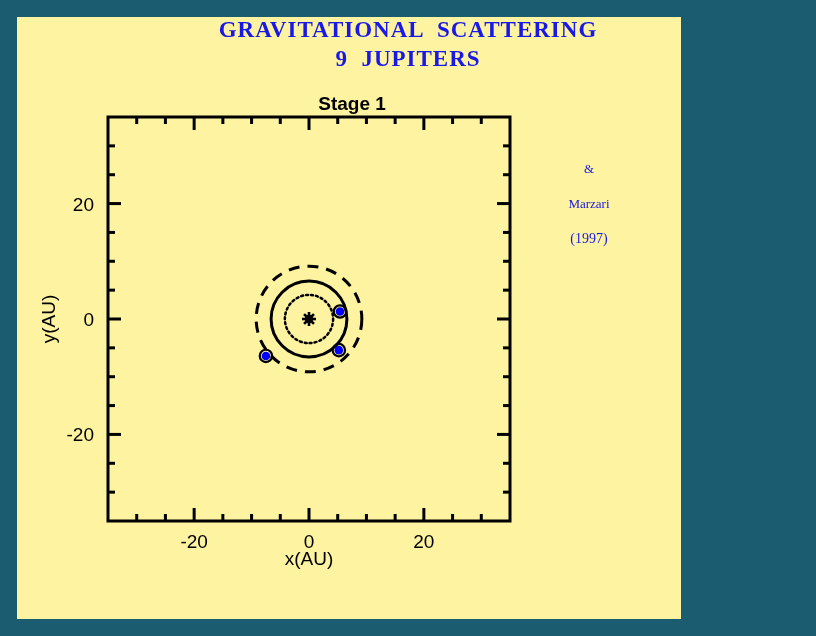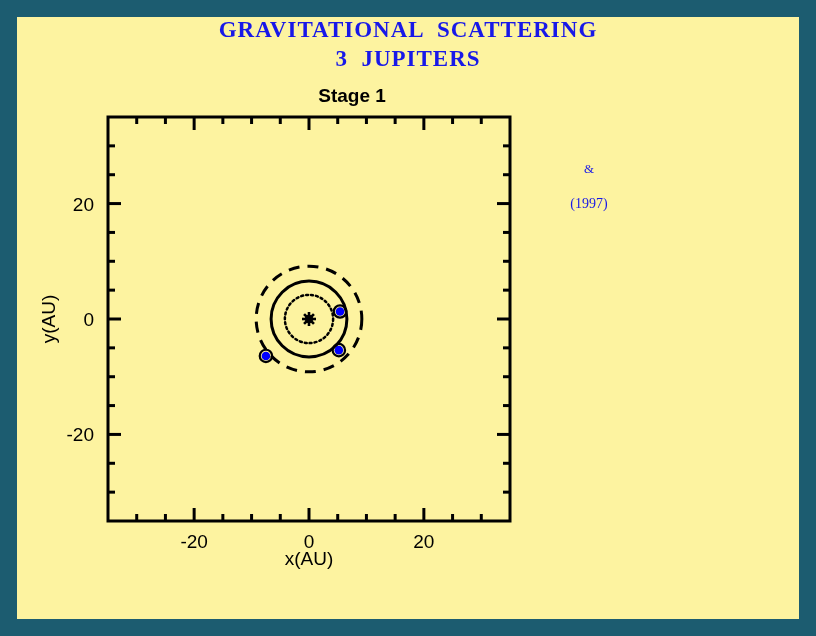--- a/index.html
+++ b/index.html
@@ -13,21 +13,21 @@
     width: 816px;
     height: 636px;
     background: #1c5c70;
     overflow: hidden;
     font-family: "Liberation Sans", sans-serif;
   }
   #canvas {
     position: absolute;
     left: 17px;
     top: 17px;
-    width: 782px;
+    width: 664px;
     height: 602px;
     background: #fdf3a0;
   }
   
   .main-title {
     position: absolute;
     left: 0;
     width: 782px;
     text-align: center;
     font-family: "Liberation Serif", "DejaVu Serif", serif;
@@ -36,21 +36,21 @@
     letter-spacing: 1px;
     color: #1818e8;
     white-space: pre;
   }
   #title-line1 { top: 0px; }
   #title-line2 { top: 29px; }
 
   .stage-title {
     position: absolute;
     left: 185px;
-    top: 68px;
+    top: 76px;
     width: 300px;
     text-align: center;
     font-family: "Liberation Sans", sans-serif;
     font-weight: bold;
     font-size: 19px;
     color: #000000;
   }
 
   
   #attribution {
@@ -91,26 +91,27 @@
     fill: #000000;
   }
 </style>
 </head>
 <body>
 
 <div id="screen">
   <div id="canvas">
 
     <div class="main-title" id="title-line1">GRAVITATIONAL  SCATTERING</div>
-    <div class="main-title" id="title-line2">3  JUPITERS</div>
+    <div class="main-title" id="title-line2">9  JUPITERS</div>
 
     <div class="stage-title">Stage 1</div>
 
     <div id="attribution">
       <div class="attr-amp">&amp;</div>
+      <div class="attr-name">Marzari</div>
       <div class="attr-year">(1997)</div>
     </div>
 
     <div id="plot-wrap">
       <svg width="782" height="602" viewBox="0 0 782 602">
 
         <rect id="plot-frame" x="91" y="100" width="402" height="404" fill="none" stroke="#000000" stroke-width="3"></rect>
 
         <g id="ticks">
             <line x1="119.71428571428571" y1="504" x2="119.71428571428571" y2="497" stroke="#000" stroke-width="3"></line>

